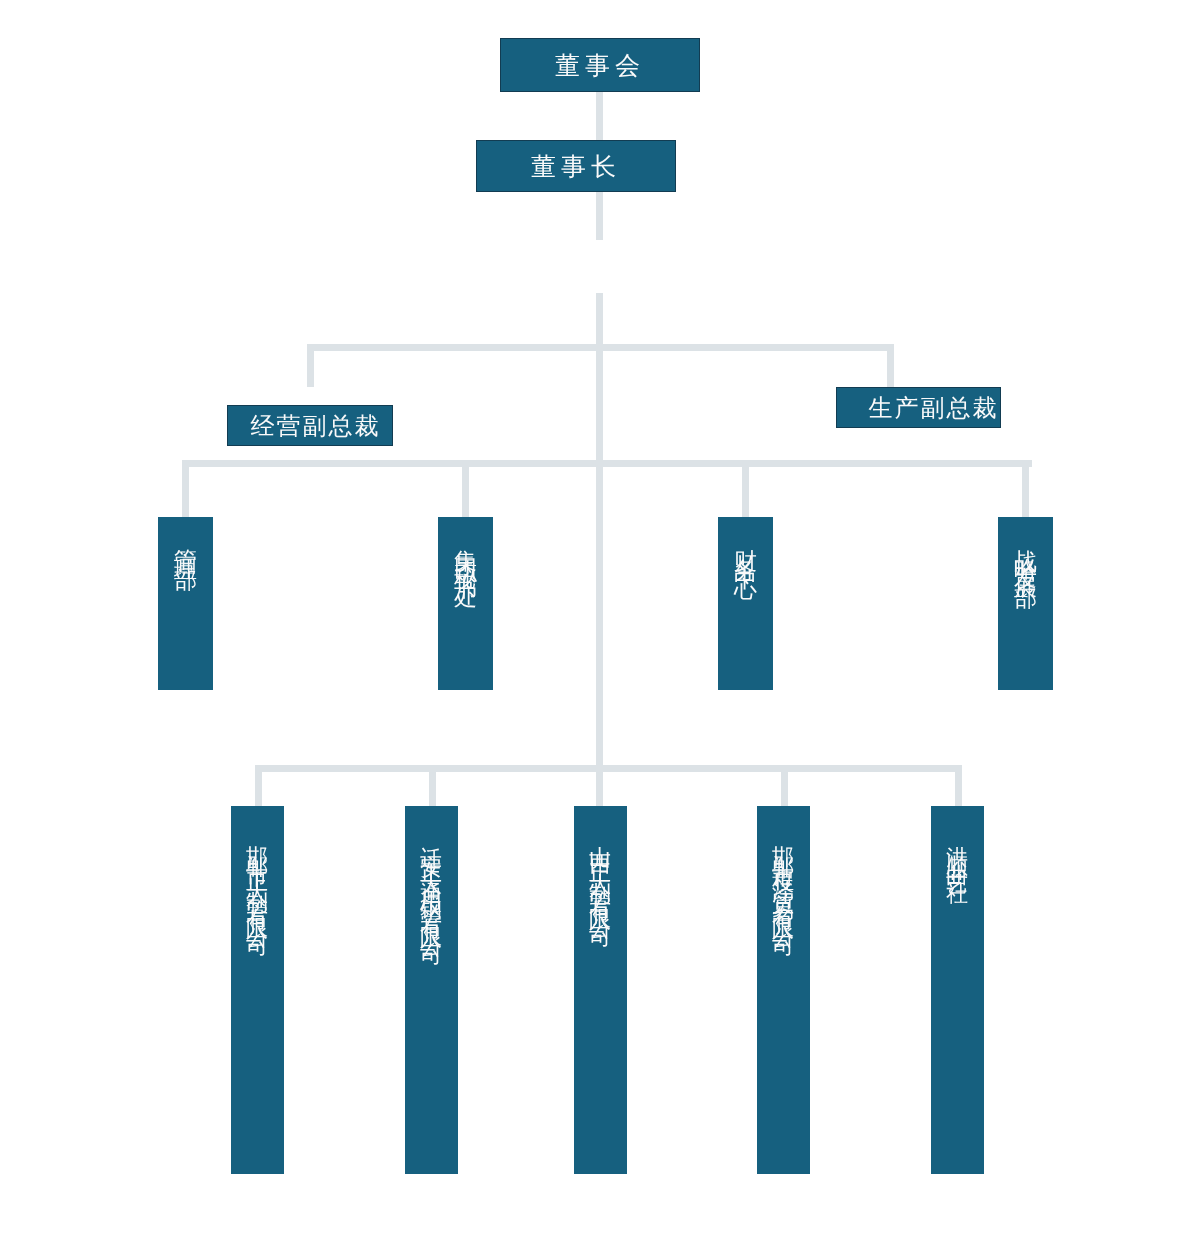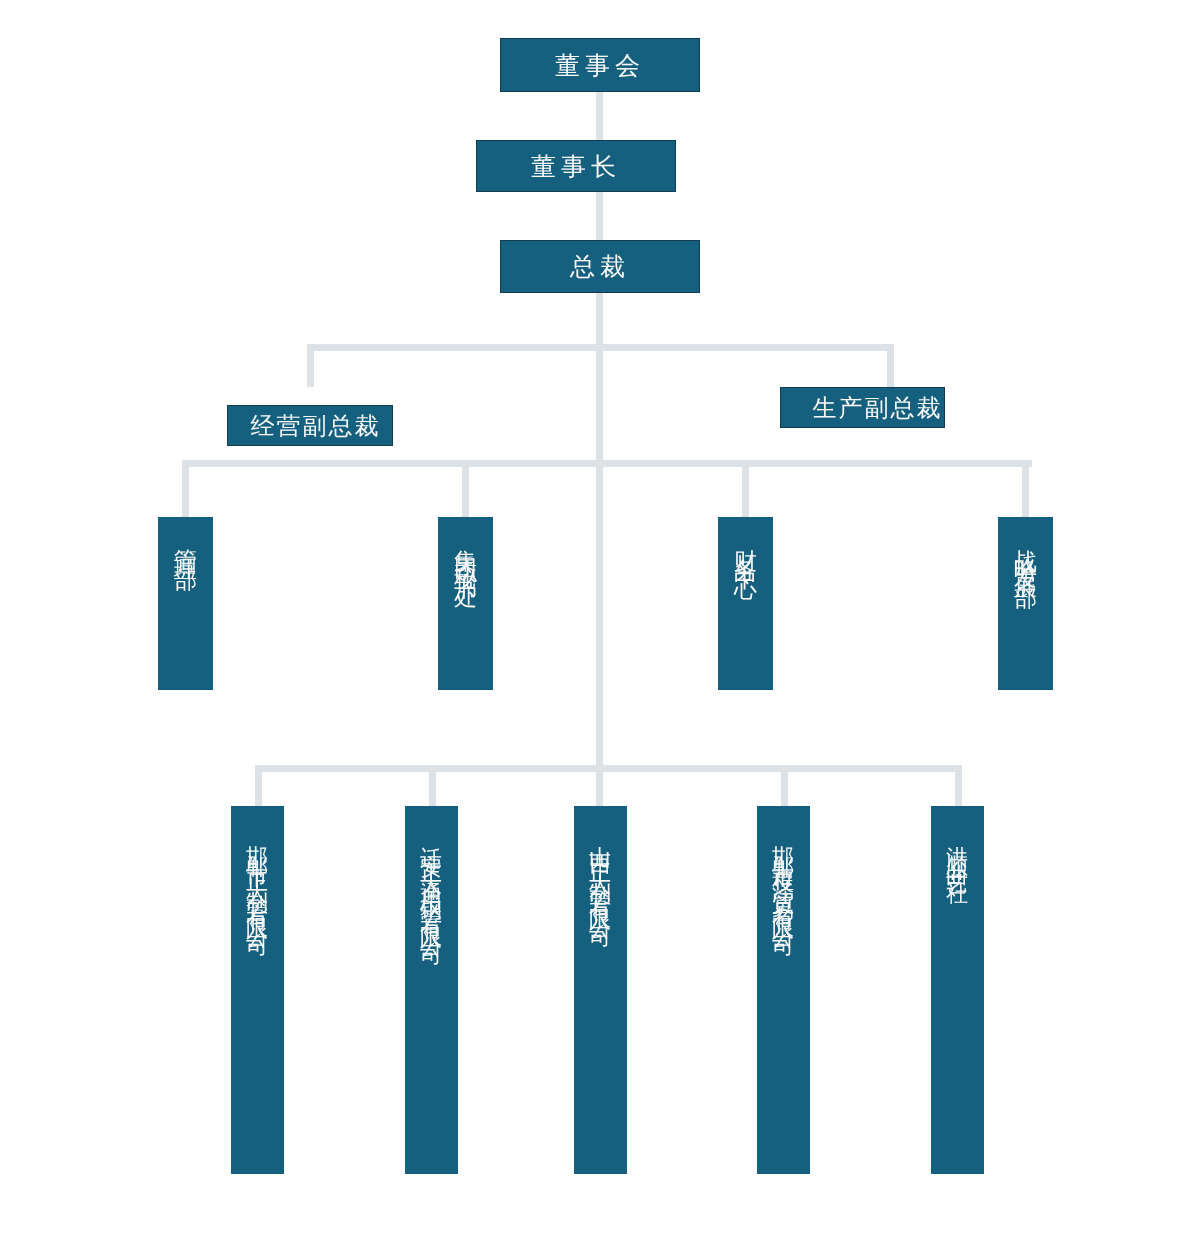--- a/index.html
+++ b/index.html
@@ -71,24 +71,23 @@
 
   <div class="line" style="left:255px; top:765px; width:707px; height:7px;"></div>
   <div class="line" style="left:255px; top:765px; width:7px;   height:41px;"></div>
   <div class="line" style="left:429px; top:765px; width:7px;   height:41px;"></div>
   <div class="line" style="left:596px; top:765px; width:7px;   height:41px;"></div>
   <div class="line" style="left:781px; top:765px; width:7px;   height:41px;"></div>
   <div class="line" style="left:955px; top:765px; width:7px;   height:41px;"></div>
 
   <div class="node hnode top-node" style="left:500px; top:38px;  width:200px; height:54px;">董事会</div>
   <div class="node hnode top-node" style="left:476px; top:140px; width:200px; height:52px;">董事长</div>
-  <div class="node hnode top-node" style="left:500px; top:240px; width:200px; height:53px;">总裁</div>
 
   <div class="node hnode vp-node" style="left:227px; top:405px; width:166px; height:41px;padding-left:11px;">经营副总裁</div>
-  <div class="node hnode vp-node" style="left:780px; top:387px; width:165px; height:41px;padding-left:30px;">生产副总裁</div>
+  <div class="node hnode vp-node" style="left:836px; top:387px; width:165px; height:41px;padding-left:30px;">生产副总裁</div>
 
   <div class="node vnode dept-node" style="left:158px; top:517px;">管理部</div>
   <div class="node vnode dept-node" style="left:438px; top:517px;">集团秘书处</div>
   <div class="node vnode dept-node" style="left:718px; top:517px;">财务中心</div>
   <div class="node vnode dept-node" style="left:998px; top:517px;">战略发展部</div>
 
   <div class="node vnode sub-node" style="left:231px; top:806px;">邯郸市正大制管有限公司</div>
   <div class="node vnode sub-node" style="left:405px; top:806px;">迁安正大通用钢管有限公司</div>
   <div class="node vnode sub-node" style="left:574px; top:806px;">山西正大制管有限公司</div>
   <div class="node vnode sub-node" style="left:757px; top:806px;">邯郸市程泽贸易有限公司</div>

